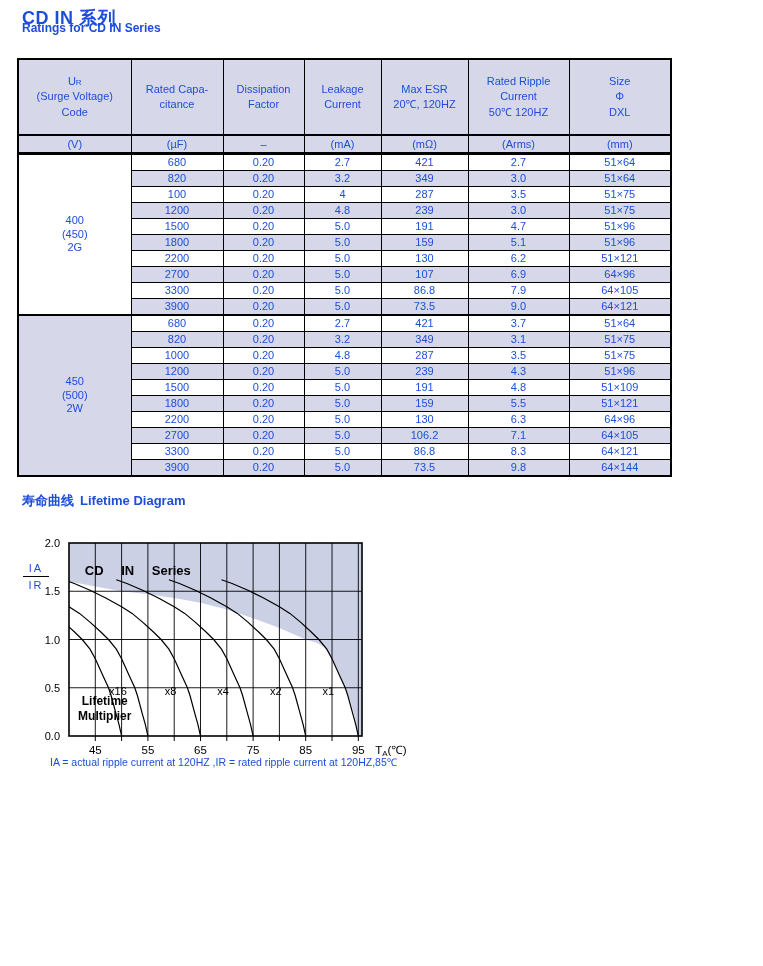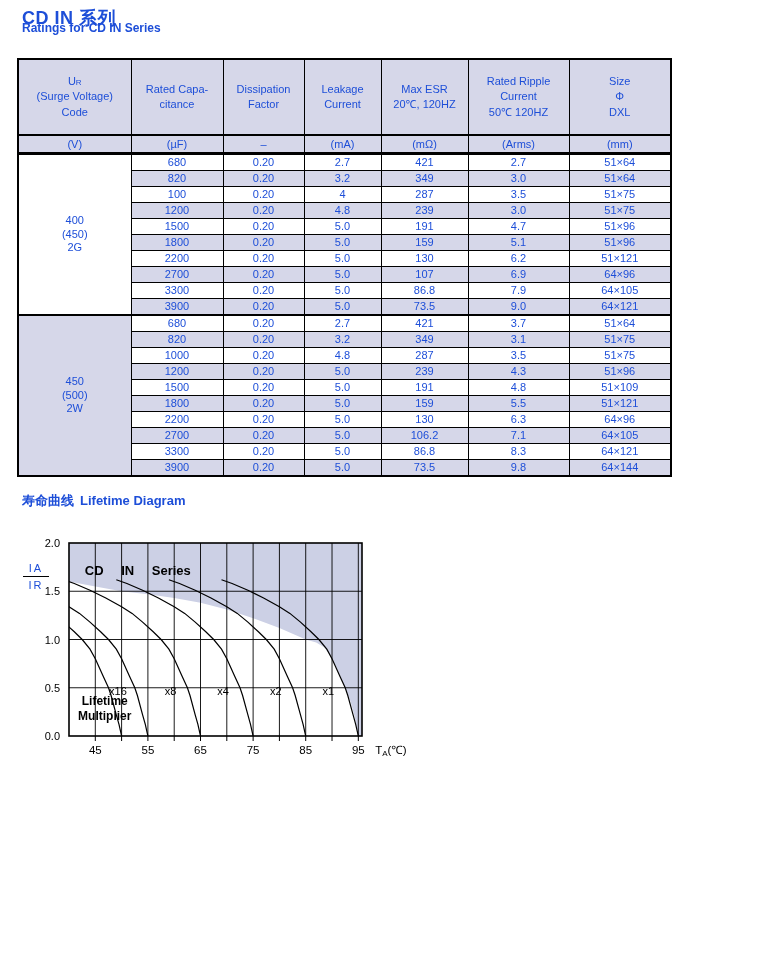--- a/index.html
+++ b/index.html
@@ -336,14 +336,15 @@
           <text x="375.1508078994614" y="216" font-size="11.5">T<tspan font-size="8" dy="2">A</tspan><tspan font-size="11.5" dy="-2">(℃)</tspan></text>
         </g>
       </svg>
   </div>
 
   <div class="frac">
     <div class="num">IA</div>
     <div class="den">IR</div>
   </div>
 
+  <div class="footnote fn1">IA = actual ripple current at 120HZ ,IR = rated ripple current at 120HZ,85℃</div>
 
 </div>
 
 </body></html>

